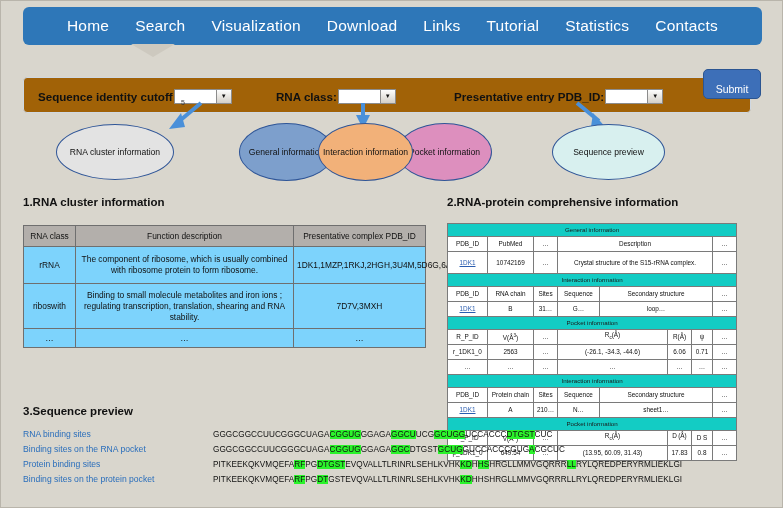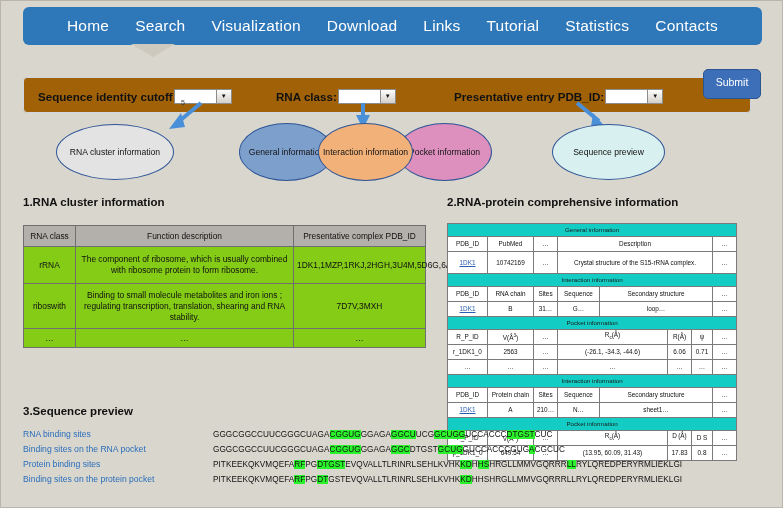--- a/index.html
+++ b/index.html
@@ -121,21 +121,21 @@
     position: absolute;
     left: 702px; top: 68px;
     width: 58px; height: 30px;
     background: #3d6fb8;
     border: 1px solid #2b5591;
     border-radius: 5px;
     color: #ffffff;
     font-size: 10.5px;
     line-height: 13px;
     text-align: center;
-    padding-top: 6px;
+    padding-top: 13px;
     box-sizing: border-box;
     cursor: pointer;
     word-break: break-all;
   }
 
   
   .arrow { position: absolute; }
   .arrow svg { display: block; }
 
   
@@ -167,21 +167,21 @@
   .sec1 { left: 22px;  top: 195px; }
   .sec2 { left: 446px; top: 195px; }
   .sec3 { left: 22px;  top: 404px; }
 
   
   .table1 {
     position: absolute;
     left: 22px; top: 224px;
     width: 402px;
     border-collapse: collapse;
-    background: #84cc16;
+    background: #7dd3fc;
     font-size: 8.4px;
     table-layout: fixed;
     padding-left: 28px;
   }
   .table1 th, .table1 td {
     border: 1px solid #6f6f6f;
     text-align: center;
     vertical-align: middle;
     padding: 2px 3px;
     color: #111;

